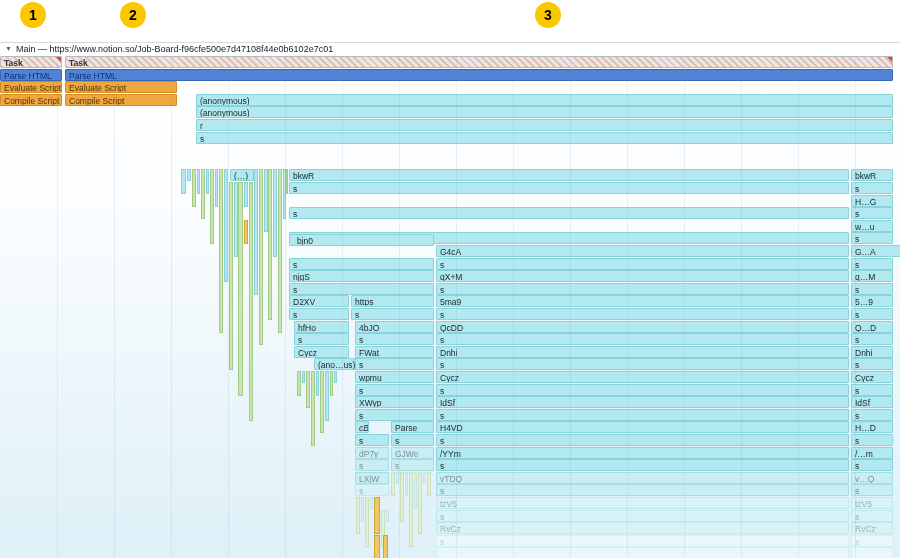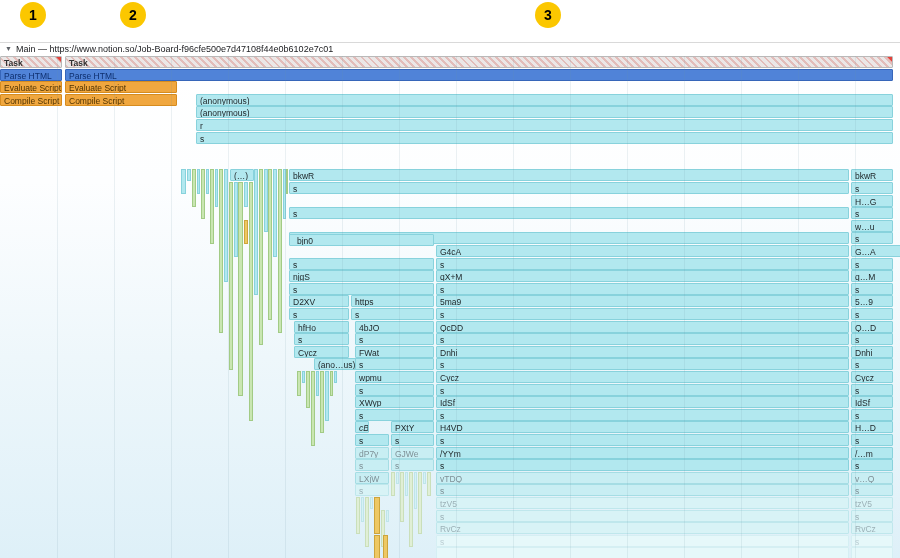--- a/index.html
+++ b/index.html
@@ -163,21 +163,21 @@
       <div class="bar t-js" style="left: 355px; width: 79px; top: 327.6px; height: 12px;">s</div>
       <div class="bar t-js" style="left: 436px; width: 413px; top: 327.6px; height: 12px;">s</div>
       <div class="bar t-js" style="left: 851px; width: 42px; top: 327.6px; height: 12px;">s</div>
       <div class="bar t-js" style="left: 355px; width: 79px; top: 340.2px; height: 12px;">XWyp</div>
       <div class="bar t-js" style="left: 436px; width: 413px; top: 340.2px; height: 12px;">IdSf</div>
       <div class="bar t-js" style="left: 851px; width: 42px; top: 340.2px; height: 12px;">IdSf</div>
       <div class="bar t-js" style="left: 355px; width: 79px; top: 352.8px; height: 12px;">s</div>
       <div class="bar t-js" style="left: 436px; width: 413px; top: 352.8px; height: 12px;">s</div>
       <div class="bar t-js" style="left: 851px; width: 42px; top: 352.8px; height: 12px;">s</div>
       <div class="bar t-js" style="left: 355px; width: 14px; top: 365.4px; height: 12px; font-style: italic;">cBa6</div>
-      <div class="bar t-js" style="left: 391px; width: 43px; top: 365.4px; height: 12px;">PXtY</div>
+      <div class="bar t-js" style="left: 391px; width: 43px; top: 365.4px; height: 12px;">Parse</div>
       <div class="bar t-js" style="left: 436px; width: 413px; top: 365.4px; height: 12px;">H4VD</div>
       <div class="bar t-js" style="left: 851px; width: 42px; top: 365.4px; height: 12px;">H…D</div>
       <div class="bar t-js" style="left: 355px; width: 34px; top: 378px; height: 12px;">s</div>
       <div class="bar t-js" style="left: 391px; width: 43px; top: 378px; height: 12px;">s</div>
       <div class="bar t-js" style="left: 436px; width: 413px; top: 378px; height: 12px;">s</div>
       <div class="bar t-js" style="left: 851px; width: 42px; top: 378px; height: 12px;">s</div>
       <div class="bar t-js dim1" style="left: 355px; width: 34px; top: 390.6px; height: 12px;">dP7y</div>
       <div class="bar t-js dim1" style="left: 391px; width: 43px; top: 390.6px; height: 12px;">GJWe</div>
       <div class="bar t-js" style="left: 436px; width: 413px; top: 390.6px; height: 12px;">/YYm</div>
       <div class="bar t-js" style="left: 851px; width: 42px; top: 390.6px; height: 12px;">/…m</div>

